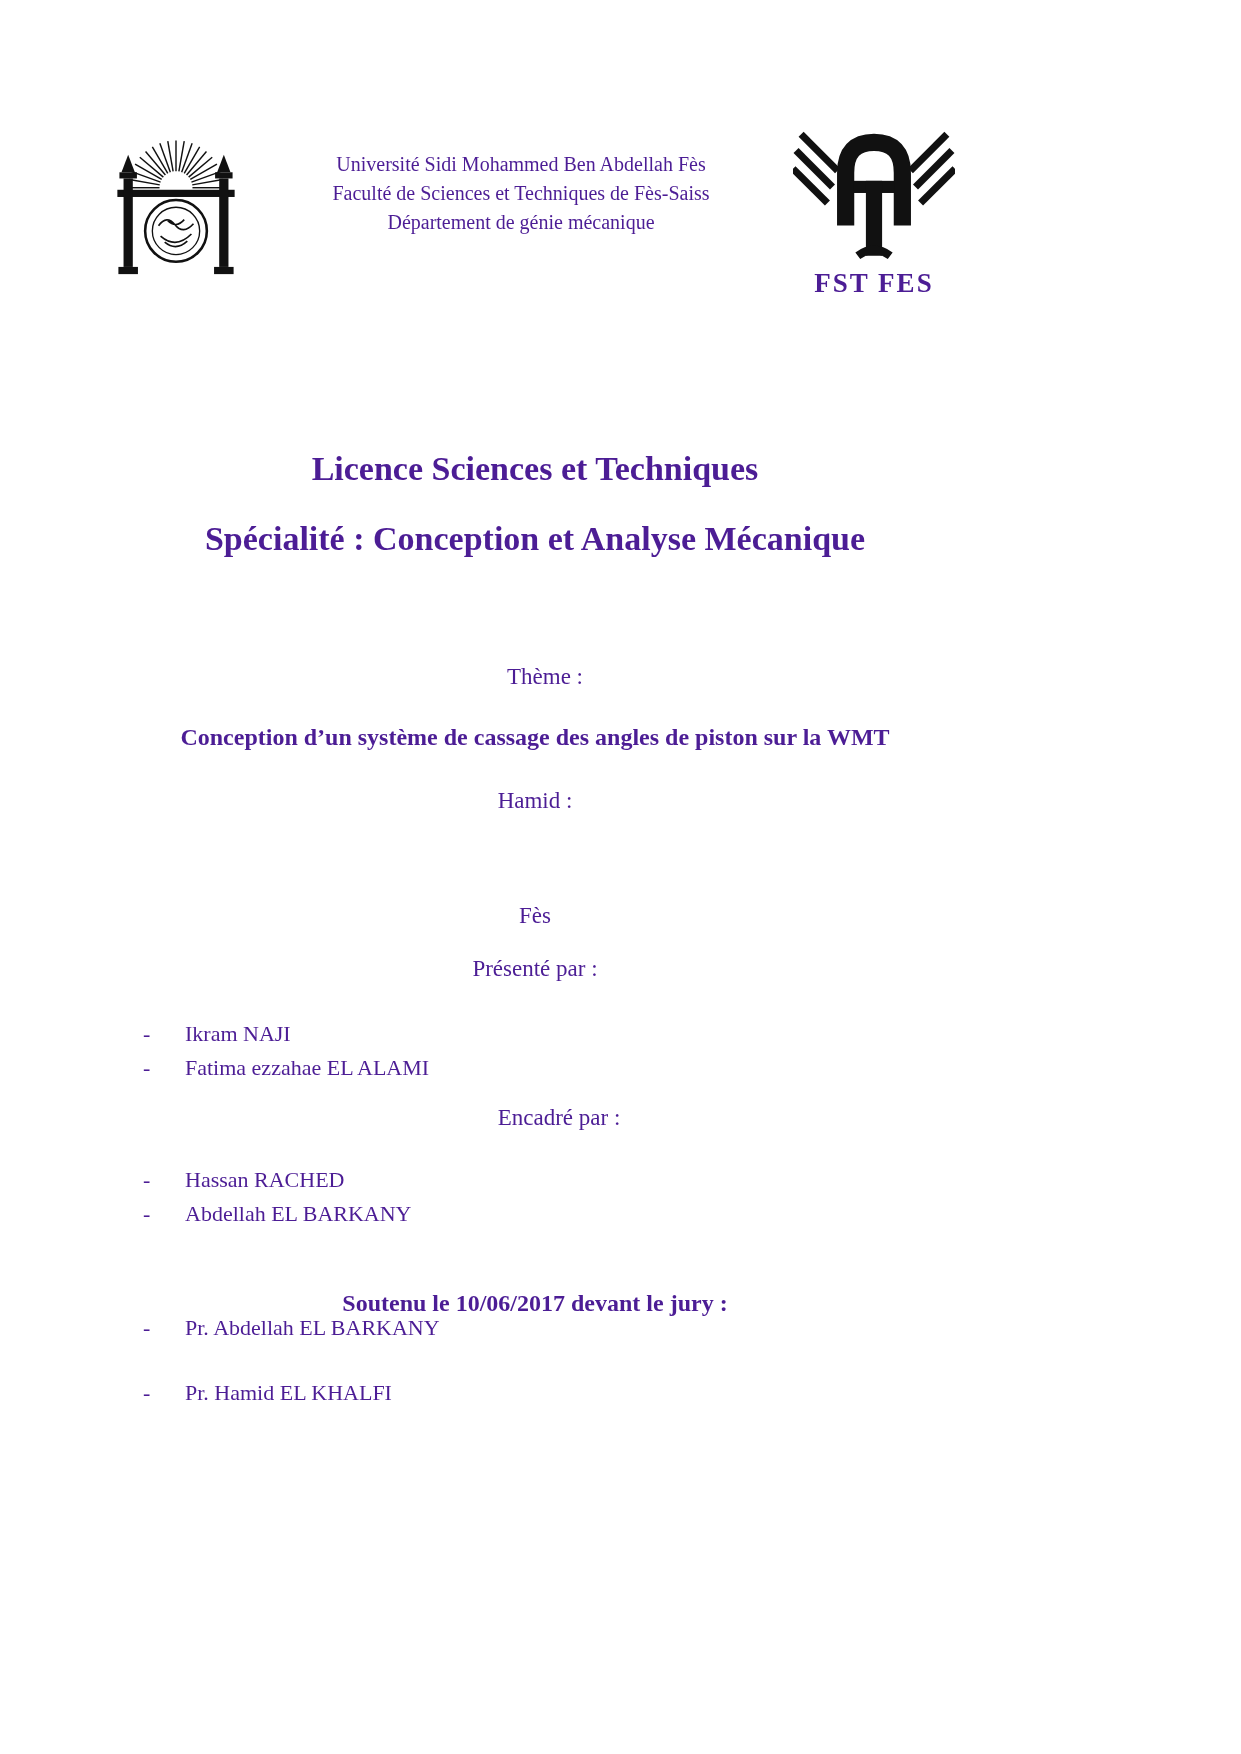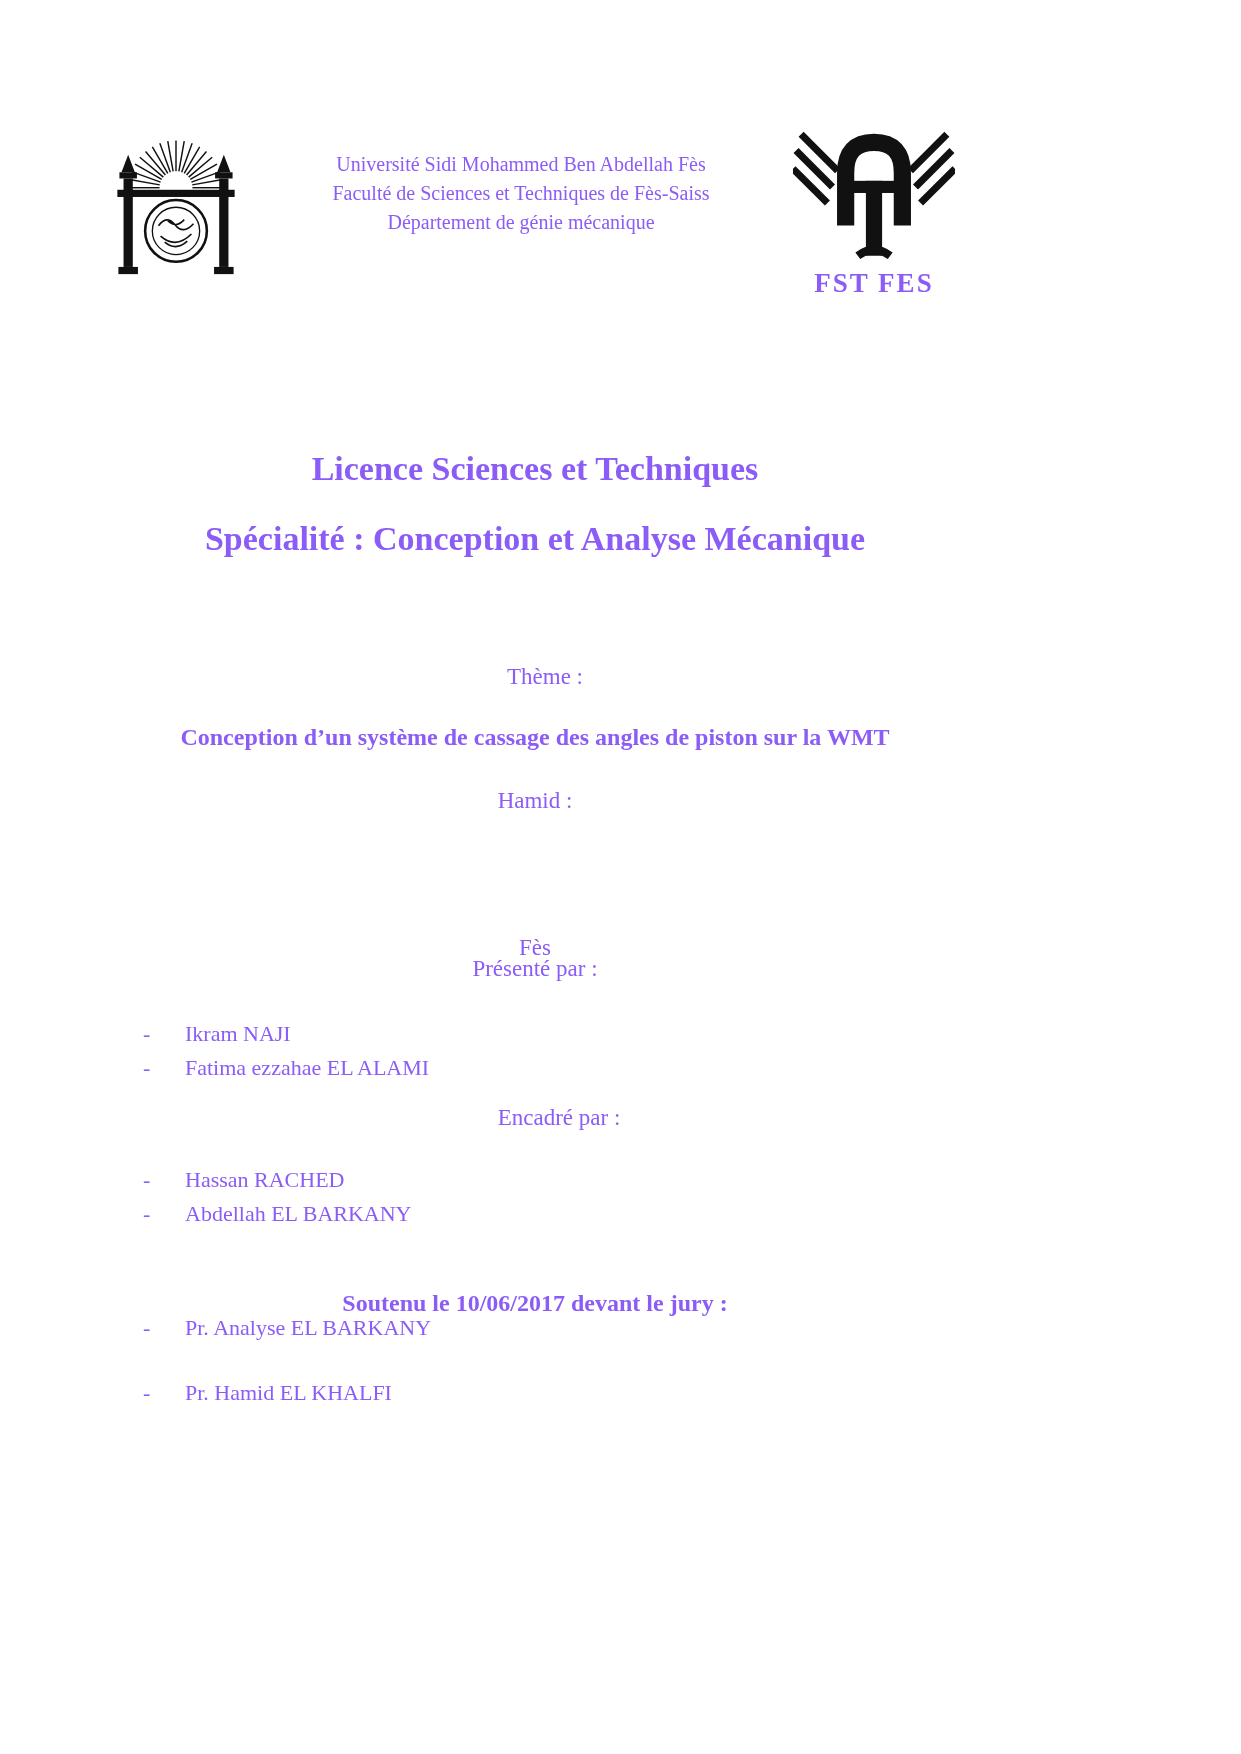--- a/index.html
+++ b/index.html
@@ -4,21 +4,21 @@
 <style>
   * { box-sizing: border-box; }
   html, body { margin: 0; padding: 0; background: #e8e8e8; }
   .page {
     position: relative;
     width: 1241px;
     height: 1754px;
     margin: 0 auto;
     background: #ffffff;
     font-family: "Liberation Serif", serif;
-    color: #8b5cf6;
+    color: #4c1d95;
     overflow: hidden;
   }
 
   
   .seal {
     position: absolute;
     left: 108px;
     top: 126px;
     width: 136px;
     height: 180px;
@@ -54,21 +54,21 @@
     width: 1070px;
     text-align: center;
   }
   .intro      { top: 398px;  font-size: 22px; }
   .degree     { top: 450px;  font-size: 34px; font-weight: bold; }
   .specialty  { top: 520px;  font-size: 34px; font-weight: bold; }
   .theme-label{ top: 664px;  font-size: 23px; padding-left: 20px; }
   .theme      { top: 724px;  font-size: 24px; font-weight: bold; text-align: center; }
   .lieu-label { top: 788px;  font-size: 23px; }
   .company    { top: 847px;  font-size: 23px; letter-spacing: 0.5px; }
-  .city       { top: 903px;  font-size: 23px; margin-top: 32px; }
+  .city       { top: 903px;  font-size: 23px; }
   .presented-label  { top: 956px;  font-size: 23px; }
   .supervised-label { top: 1105px; font-size: 23px; padding-left: 48px; }
   .defense    { top: 1250px; font-size: 24px; font-weight: bold; margin-top: 40px; }
 
   
   .dash-list {
     position: absolute;
     left: 143px;
     font-size: 22px;
   }
@@ -189,21 +189,21 @@
       <span class="dash-marker">-</span>
       <span>Abdellah EL BARKANY</span>
     </div>
   </div>
 
   <div class="centered defense">Soutenu le 10/06/2017 devant le jury :</div>
 
   <div class="dash-list jury-list">
     <div class="dash-item">
       <span class="dash-marker">-</span>
-      <span>Pr.  Analyse EL BARKANY</span>
+      <span>Pr.  Abdellah EL BARKANY</span>
     </div>
     <div class="dash-item">
       <span class="dash-marker">-</span>
       <span>Pr.  Hamid EL KHALFI</span>
     </div>
   </div>
 
 </div>
 
 </body></html>

